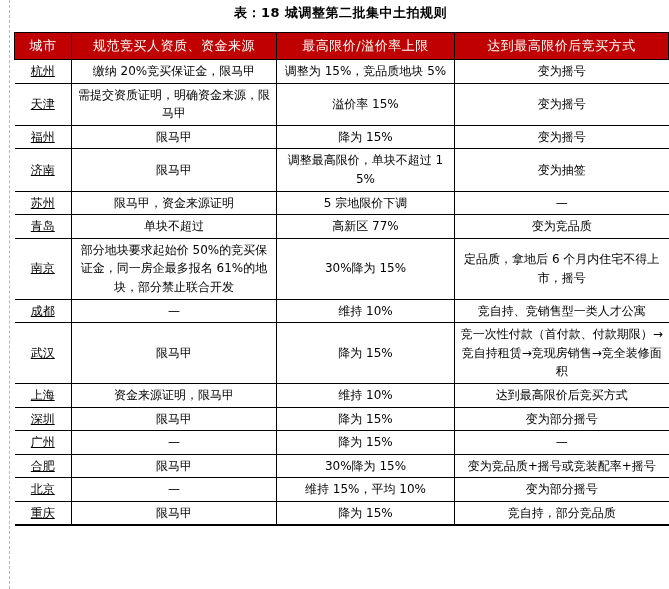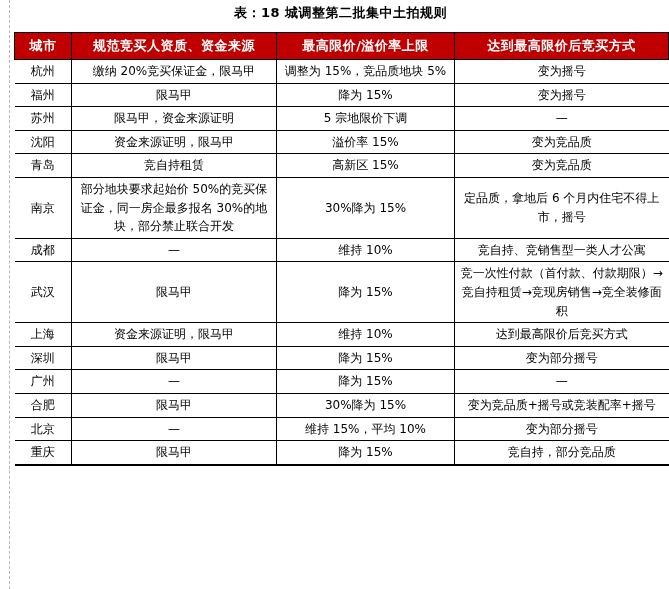--- a/index.html
+++ b/index.html
@@ -44,41 +44,41 @@
     color: #000000;
   }
   .rules-table col.c-city  { width: 57px;  }
   .rules-table col.c-qual  { width: 205px; }
   .rules-table col.c-cap   { width: 178px; }
   .rules-table col.c-method{ width: 214px; }
 
   .rules-table thead th {
     background: #c00000;
     color: #ffffff;
-    font-weight: bold;
+    font-weight: normal;
     font-size: 13px;
     border: 1.5px solid #000000;
     padding: 4px 14px;
     text-align: center;
     letter-spacing: 0.5px;
   }
   .rules-table thead th:first-child { border-left: 1.5px solid #000000; }
 
   .rules-table tbody td {
     border-top: 1px solid #000000;
     border-bottom: 1px solid #000000;
     border-left: 1px solid #000000;
     border-right: 1px solid #000000;
     padding: 2px 4px;
     text-align: center;
     vertical-align: middle;
     line-height: 1.55;
     word-break: break-all;
   }
-  .rules-table tbody td:first-child { border-left: none; }
+  .rules-table tbody td:first-child { border-left: none; text-decoration: underline; }
   .rules-table tbody td:last-child  { border-right: none; }
   .rules-table tbody tr:last-child td { border-bottom: 2px solid #000000; }
 </style>
 </head>
 <body>
 
 <div class="page">
   <div class="pagebreak-line pagebreak-left"></div>
   <div class="pagebreak-line pagebreak-right"></div>
 
@@ -100,46 +100,52 @@
       </tr>
     </thead>
     <tbody id="rules-tbody">
         <tr>
     <td>杭州</td>
     <td>缴纳 20%竞买保证金，限马甲</td>
     <td>调整为 15%，竞品质地块 5%</td>
     <td>变为摇号</td>
   </tr>
         <tr>
+    <td>天津</td>
+    <td>需提交资质证明，明确资金来源，限马甲</td>
+    <td>溢价率 15%</td>
+    <td>变为摇号</td>
+  </tr>
+        <tr>
     <td>福州</td>
     <td>限马甲</td>
     <td>降为 15%</td>
     <td>变为摇号</td>
+  </tr>
+        <tr>
+    <td>济南</td>
+    <td>限马甲</td>
+    <td>调整最高限价，单块不超过 15%</td>
+    <td>变为抽签</td>
   </tr>
         <tr>
     <td>苏州</td>
     <td>限马甲，资金来源证明</td>
     <td>5 宗地限价下调</td>
     <td>—</td>
   </tr>
         <tr>
-    <td>沈阳</td>
-    <td>资金来源证明，限马甲</td>
-    <td>溢价率 15%</td>
-    <td>变为竞品质</td>
-  </tr>
-        <tr>
     <td>青岛</td>
-    <td>竞自持租赁</td>
-    <td>高新区 15%</td>
+    <td>单块不超过</td>
+    <td>高新区 77%</td>
     <td>变为竞品质</td>
   </tr>
         <tr>
     <td>南京</td>
-    <td>部分地块要求起始价 50%的竞买保证金，同一房企最多报名 30%的地块，部分禁止联合开发</td>
+    <td>部分地块要求起始价 50%的竞买保证金，同一房企最多报名 61%的地块，部分禁止联合开发</td>
     <td>30%降为 15%</td>
     <td>定品质，拿地后 6 个月内住宅不得上市，摇号</td>
   </tr>
         <tr>
     <td>成都</td>
     <td>—</td>
     <td>维持 10%</td>
     <td>竞自持、竞销售型一类人才公寓</td>
   </tr>
         <tr>

